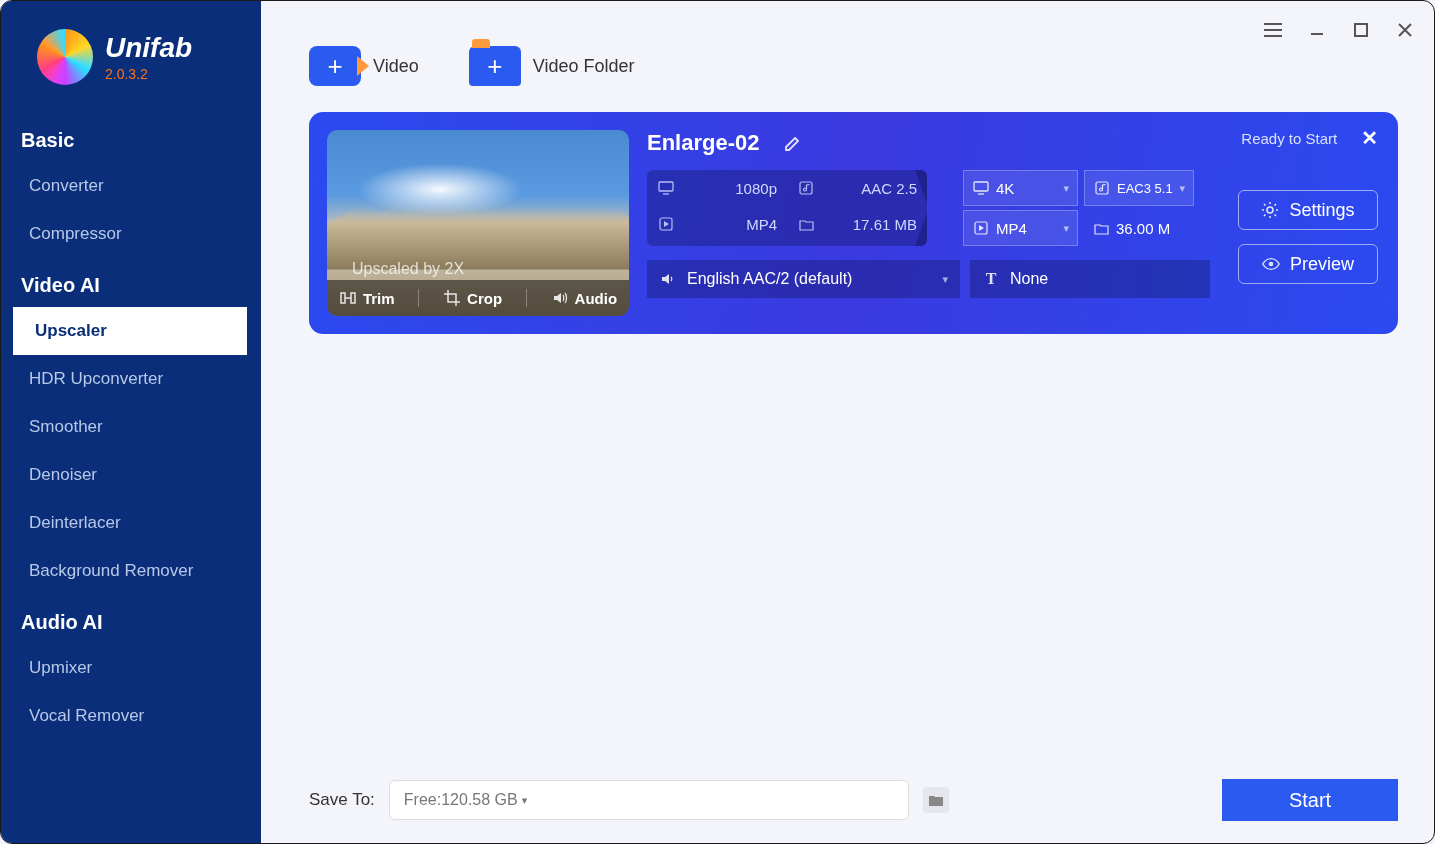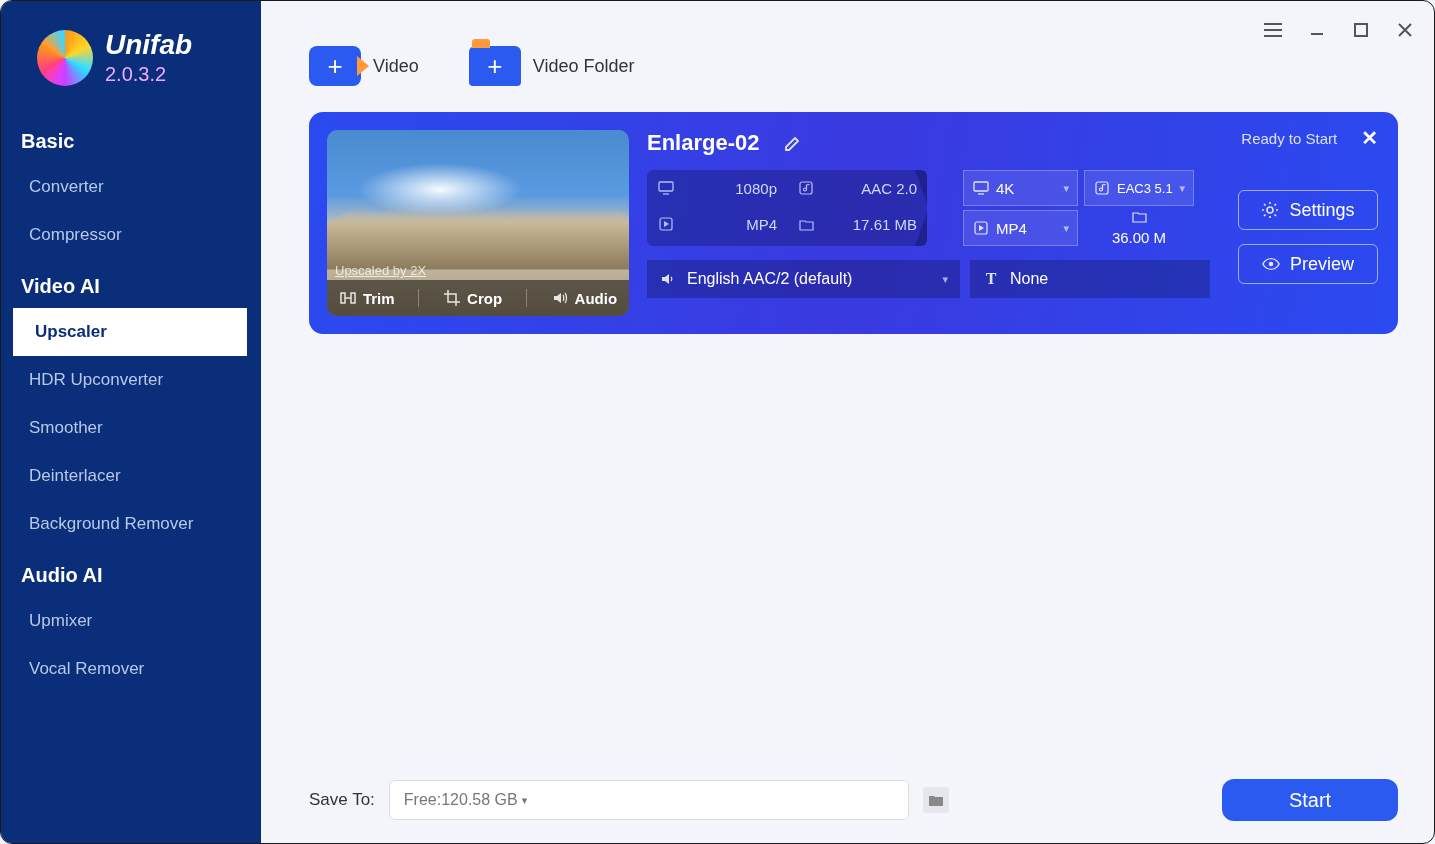--- a/index.html
+++ b/index.html
@@ -24,21 +24,21 @@
   flex-direction: column;
   padding-top: 28px;
 }
 .logo-block { display:flex; align-items:center; gap:12px; padding:0 28px 28px 36px; }
 .logo-circle {
   width: 56px; height:56px; border-radius:50%;
   background: conic-gradient(#ff9a3c, #ffd54a, #4ad6ff, #b54aff, #e84a7c, #ff9a3c, #4ad6ff);
   filter: saturate(1.3);
 }
 .logo-text { font-size:28px; font-weight:600; font-style:italic; }
-.logo-version { font-size:20px; color:#f0abfc; margin-top:2px; }
+.logo-version { font-size:14px; color:#f97316; margin-top:2px; }
 
 .side-group-title { font-size:20px; font-weight:600; padding:16px 28px 10px 20px; }
 .side-item {
   padding:14px 28px; font-size:17px; color:#b8c8e8; cursor:pointer;
 }
 .side-item.active {
   background:#fff; color:#0a2e7a; font-weight:600;
   border-left:6px solid #0a2e7a; margin-left:6px; margin-right:14px;
   padding-left:22px;
 }
@@ -92,21 +92,21 @@
 .thumb::before {
   content:""; position:absolute; top:18%; left:10%; width:55%; height:28%;
   background:radial-gradient(ellipse, rgba(255,255,255,0.95), rgba(255,255,255,0) 70%);
   border-radius:50%;
 }
 .thumb::after {
   content:""; position:absolute; bottom:25%; left:0; right:0; height:55%;
   background: linear-gradient(to top, #8a7a5a 0%, #c8b898 45%, transparent 60%);
   clip-path: polygon(0 100%, 0 55%, 10% 38%, 18% 45%, 28% 20%, 38% 32%, 46% 10%, 54% 28%, 62% 40%, 72% 18%, 80% 38%, 90% 30%, 100% 48%, 100% 100%);
 }
-.thumb-caption { position:absolute; bottom:38px; left:8px; font-size:13px; color:#fff; opacity:.75; z-index:2;text-decoration:underline;}
+.thumb-caption { position:absolute; bottom:38px; left:25px; font-size:16px; color:#fff; opacity:.75; z-index:2;}
 .thumb-tools {
   position:absolute; bottom:0; left:0; right:0; background:rgba(0,0,0,0.5);
   display:flex; align-items:center; justify-content:space-around; height:36px; z-index:3;
 }
 .ttool { display:flex; align-items:center; gap:6px; cursor:pointer; font-size:15px; font-weight:600;}
 .ttool-sep { width:1px; height:18px; background:rgba(255,255,255,.3); }
 
 
 .info { flex:1; display:flex; flex-direction:column; gap:10px; min-width:0;}
 .title-row { display:flex; align-items:center; gap:24px; margin-bottom:4px;}
@@ -121,21 +121,21 @@
 }
 .spec-left::after{
   content:""; position:absolute; right:-22px; top:0; bottom:0; width:34px;
   background: rgba(0,0,30,0.25);
   clip-path: polygon(0 0, 60% 0, 100% 50%, 60% 100%, 0 100%, 40% 50%);
 }
 .spec-cell { display:flex; align-items:center; gap:8px; padding:0 10px; color:#cdd8ff; font-size:15px; white-space:nowrap; overflow:hidden;justify-content:space-between;}
 .spec-right { display:grid; grid-template-columns: 115px 110px; grid-auto-rows:36px; gap:4px 6px; margin-left:26px;}
 .spec-pill { display:flex; align-items:center; gap:6px; padding:0 8px; background:rgba(255,255,255,0.1); border:1px solid rgba(255,255,255,0.25); border-radius:0; font-size:15px; cursor:pointer; position:relative; white-space:nowrap;}
 .spec-pill .chev { margin-left:auto; font-size:11px; opacity:.6;}
-.spec-static { display:flex; align-items:center; gap:6px; padding:0 8px; font-size:15px;flex-direction:column;}
+.spec-static { display:flex; align-items:center; gap:6px; padding:0 8px; font-size:15px;}
 
 .lang-row { display:flex; gap:10px; margin-top:4px;}
 .lang-pill { flex:1; display:flex; align-items:center; gap:10px; background:rgba(0,0,30,0.25); border-radius:0; height:38px; padding:0 12px; cursor:pointer;}
 .lang-pill .chev { margin-left:auto; font-size:11px; opacity:.6;}
 .lang-pill.sub { flex:0 0 240px;}
 
 
 .card-actions { display:flex; flex-direction:column; gap:14px; margin-left:10px; justify-content:center; padding-top:28px;}
 .act-btn {
   display:flex; align-items:center; justify-content:center; gap:10px;
@@ -151,21 +151,21 @@
 .save-label { font-size:17px; color:#333; }
 .save-field {
   flex:0 0 520px; height:40px; background:#fff; border:1px solid #ddd; border-radius:6px;
   display:flex; align-items:center; padding:0 14px; font-size:16px; color:#555;
 }
 .save-path { flex:1; white-space:nowrap; overflow:hidden;}
 .save-free { color:#777; display:flex; align-items:center; gap:4px; cursor:pointer;}
 .browse-ico { width:26px; height:26px; background:#e6e6ee; border-radius:4px; display:flex; align-items:center; justify-content:center; cursor:pointer; color:#666;}
 .start-btn {
   margin-left:auto; width:176px; height:42px; background:#2a5af0; color:#fff;
-  border-radius:12px; display:flex; align-items:center; justify-content:center; font-size:20px; cursor:pointer;
+  border-radius:0; display:flex; align-items:center; justify-content:center; font-size:20px; cursor:pointer;
 }
 
 
 .i { display:inline-flex; width:18px; height:18px; align-items:center; justify-content:center; opacity:.85; }
 svg { display:block; }
 </style>
 </head>
 <body>
 
 <div class="app">
@@ -180,20 +180,21 @@
     </div>
 
     <div class="side-group-title">Basic</div>
     <div class="side-item">Converter</div>
     <div class="side-item">Compressor</div>
 
     <div class="side-group-title">Video AI</div>
     <div class="side-item active">Upscaler</div>
     <div class="side-item">HDR Upconverter</div>
     <div class="side-item">Smoother</div>
+    <div class="side-item">Denoiser</div>
     <div class="side-item">Deinterlacer</div>
     <div class="side-item">Background Remover</div>
 
     <div class="side-group-title">Audio AI</div>
     <div class="side-item">Upmixer</div>
     <div class="side-item">Vocal Remover</div>
   </div>
 
   <div class="main">
     <div class="winctrls">
@@ -293,21 +294,21 @@
                   </span>
                 <span>1080p</span>
               </div>
               <div class="spec-cell">
                 <span class="i">
                     <svg width="14" height="14" viewBox="0 0 14 14">
                       <rect x="1" y="1" width="12" height="12" rx="2" fill="none" stroke="#cdd8ff" stroke-width="1.2"></rect>
                       <path d="M6 10a1.5 1.5 0 100-3 1.5 1.5 0 000 3zM7.5 8V4l3-.5" fill="none" stroke="#cdd8ff" stroke-width="1.2"></path>
                     </svg>
                   </span>
-                <span>AAC 2.0</span>
+                <span>AAC 2.5</span>
               </div>
               <div class="spec-cell">
                 <span class="i">
                     <svg width="14" height="14" viewBox="0 0 14 14">
                       <rect x="1" y="1" width="12" height="12" rx="2" fill="none" stroke="#cdd8ff" stroke-width="1.2"></rect>
                       <path d="M5 4l5 3-5 3z" fill="#cdd8ff"></path>
                     </svg>
                   </span>
                 <span>MP4</span>
               </div>

